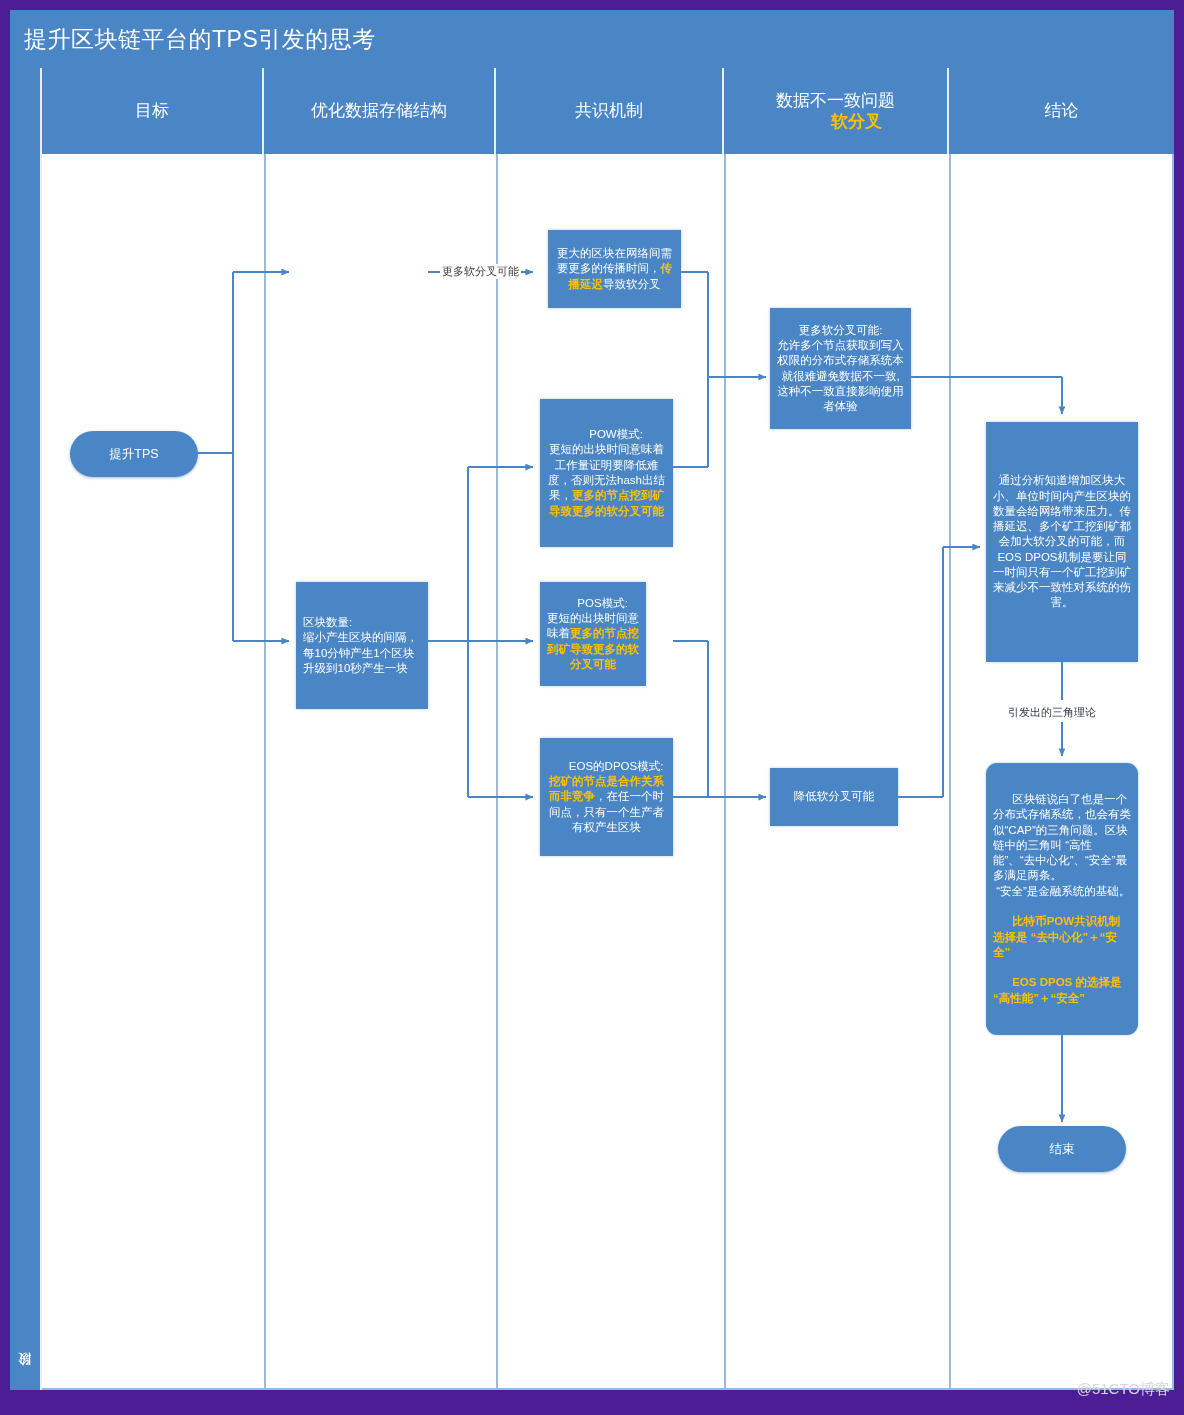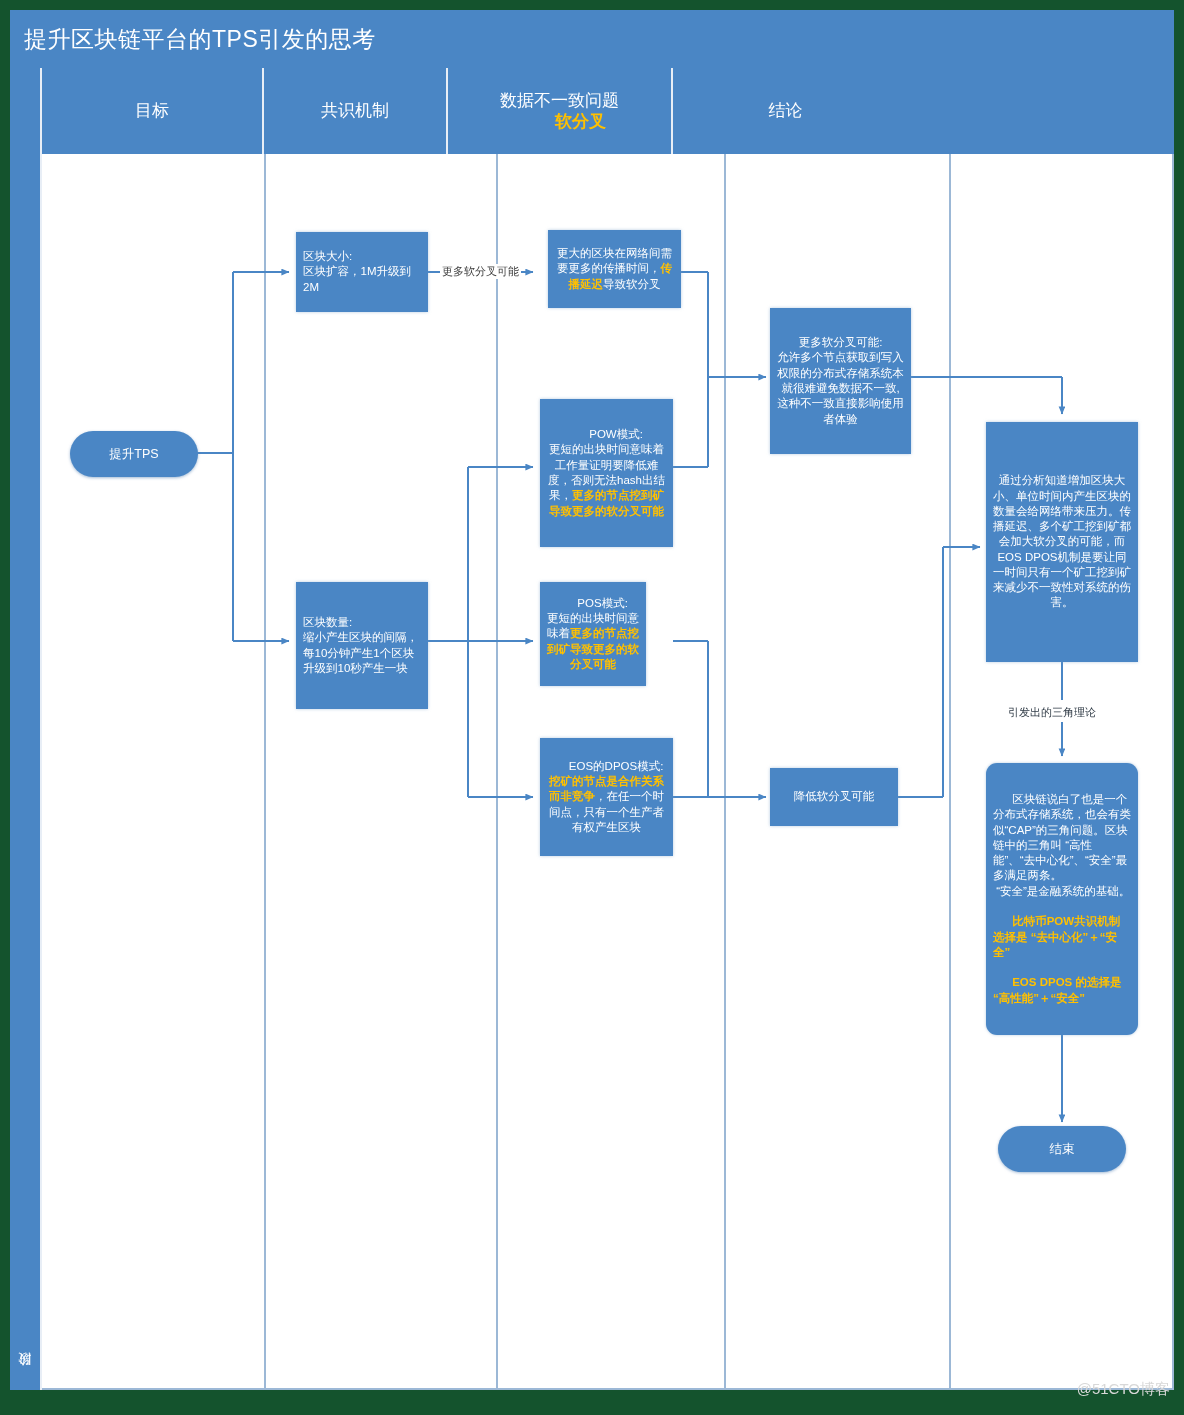--- a/index.html
+++ b/index.html
@@ -5,21 +5,21 @@
   * { box-sizing: border-box; }
   html, body {
     margin: 0; padding: 0;
     background: #ffffff;
     font-family: "Liberation Sans", "DejaVu Sans", sans-serif;
   }
   #canvas {
     position: relative;
     width: 1184px;
     height: 1415px;
-    background: #14532d;
+    background: #4c1d95;
     overflow: hidden;
     padding-left: 40px;
   }
 
   
   .title-bar {
     position: absolute;
     left: 10px; top: 10px;
     width: 1164px; height: 58px;
     background: #4A86C5;
@@ -153,21 +153,24 @@
 
   <div class="title-bar">
     <span>提升区块链平台的TPS引发的思考</span>
   </div>
 
   <div class="header-band">
     <div class="header-spacer"></div>
     <div class="col-head" style="width:222px">
       <span>目标</span>
     </div>
-    <div class="col-head" style="width:184px">
+    <div class="col-head" style="width:232px">
+      <span>优化数据存储结构</span>
+    </div>
+    <div class="col-head" style="width:228px">
       <span>共识机制</span>
     </div>
     <div class="col-head" style="width:225px">
       <span>数据不一致问题</span>
       <span class="sub">软分叉</span>
     </div>
     <div class="col-head" style="width:225px">
       <span>结论</span>
     </div>
   </div>
@@ -233,26 +236,20 @@
       <path d="M1062,722 L1062,756" marker-end="url(#arw)"></path>
 
       <path d="M1062,1035 L1062,1122" marker-end="url(#arw)"></path>
     </g>
   </svg>
 
   <div class="terminator" style="left:70px; top:431px; width:128px; height:46px;">
     <span>提升TPS</span>
   </div>
 
-  <div class="node" style="left:296px; top:232px; width:132px; height:80px;">
-    <div class="inner">
-      <div>区块大小:</div>
-      <div>区块扩容，1M升级到2M</div>
-    </div>
-  </div>
 
   <div class="node" style="left:296px; top:582px; width:132px; height:127px;">
     <div class="inner">
       <div>区块数量:</div>
       <div>缩小产生区块的间隔，每10分钟产生1个区块升级到10秒产生一块</div>
     </div>
   </div>
 
   <div class="node center" style="left:540px; top:230px; width:133px; height:78px;margin-left:8px;">
     <div class="inner">
@@ -274,21 +271,21 @@
     </div>
   </div>
 
   <div class="node center" style="left:540px; top:738px; width:133px; height:118px;">
     <div class="inner" style="white-space:pre-wrap;">
       <span>EOS的DPOS模式:
 </span><span class="hl">挖矿的节点是合作关系而非竞争</span><span>，在任一个时间点，只有一个生产者有权产生区块</span>
     </div>
   </div>
 
-  <div class="node center" style="left:770px; top:308px; width:141px; height:146px; white-space:pre-wrap;">
+  <div class="node center" style="left:770px; top:308px; width:141px; height:121px; white-space:pre-wrap;">
     <div class="inner" style="white-space:pre-wrap;">更多软分叉可能:
 允许多个节点获取到写入权限的分布式存储系统本就很难避免数据不一致,这种不一致直接影响使用者体验</div>
   </div>
 
   <div class="node center" style="left:770px; top:768px; width:128px; height:58px;">
     <div class="inner">降低软分叉可能</div>
   </div>
 
   <div class="node center" style="left:986px; top:422px; width:152px; height:240px;">
     <div class="inner">通过分析知道增加区块大小、单位时间内产生区块的数量会给网络带来压力。传播延迟、多个矿工挖到矿都会加大软分叉的可能，而EOS DPOS机制是要让同一时间只有一个矿工挖到矿来减少不一致性对系统的伤害。</div>

